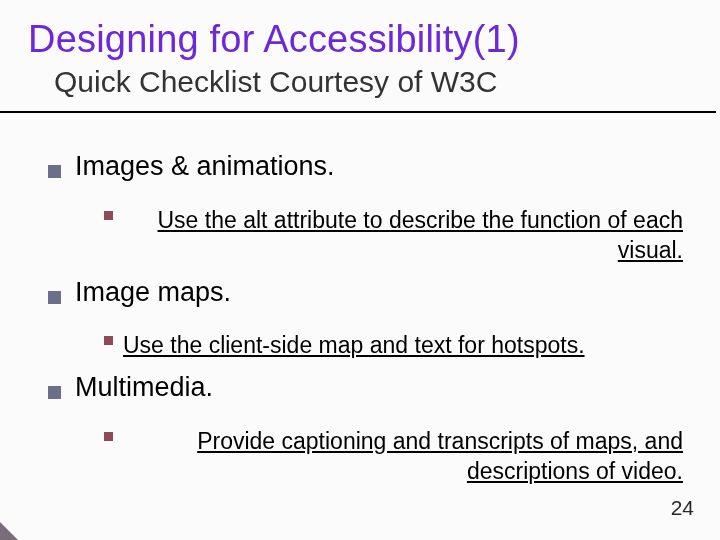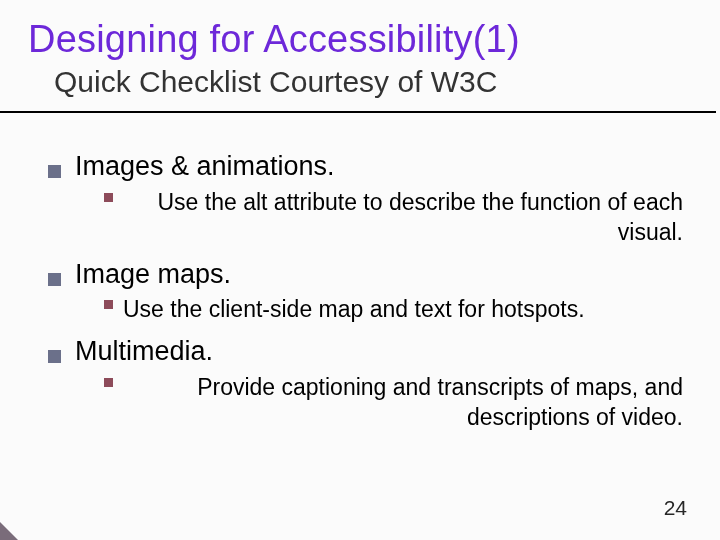--- a/index.html
+++ b/index.html
@@ -61,35 +61,36 @@
     margin-right: 10px;
     flex: 0 0 9px;
     position: relative;
     top: 5px;
   }
   .l1-text {
     font-size: 27px;
     line-height: 1.25;
   }
   .l2 {
-    margin: 4px 0 8px 0;
+    margin: 22px 0 8px 0;
     padding-left: 56px;
+    text-decoration: underline;
   }
   .l2-row {
     display: flex;
     align-items: flex-start;
   }
   .l2-text {
     font-size: 23px;
     line-height: 1.3;
     max-width: 560px;
   }
   .pagenum {
     position: absolute;
-    right: 33px;
+    right: 26px;
     bottom: 20px;
     font-size: 21px;
     color: #272727;
   }
   .corner {
     position: absolute;
     left: 0;
     bottom: 0;
     width: 0;
     height: 0;

